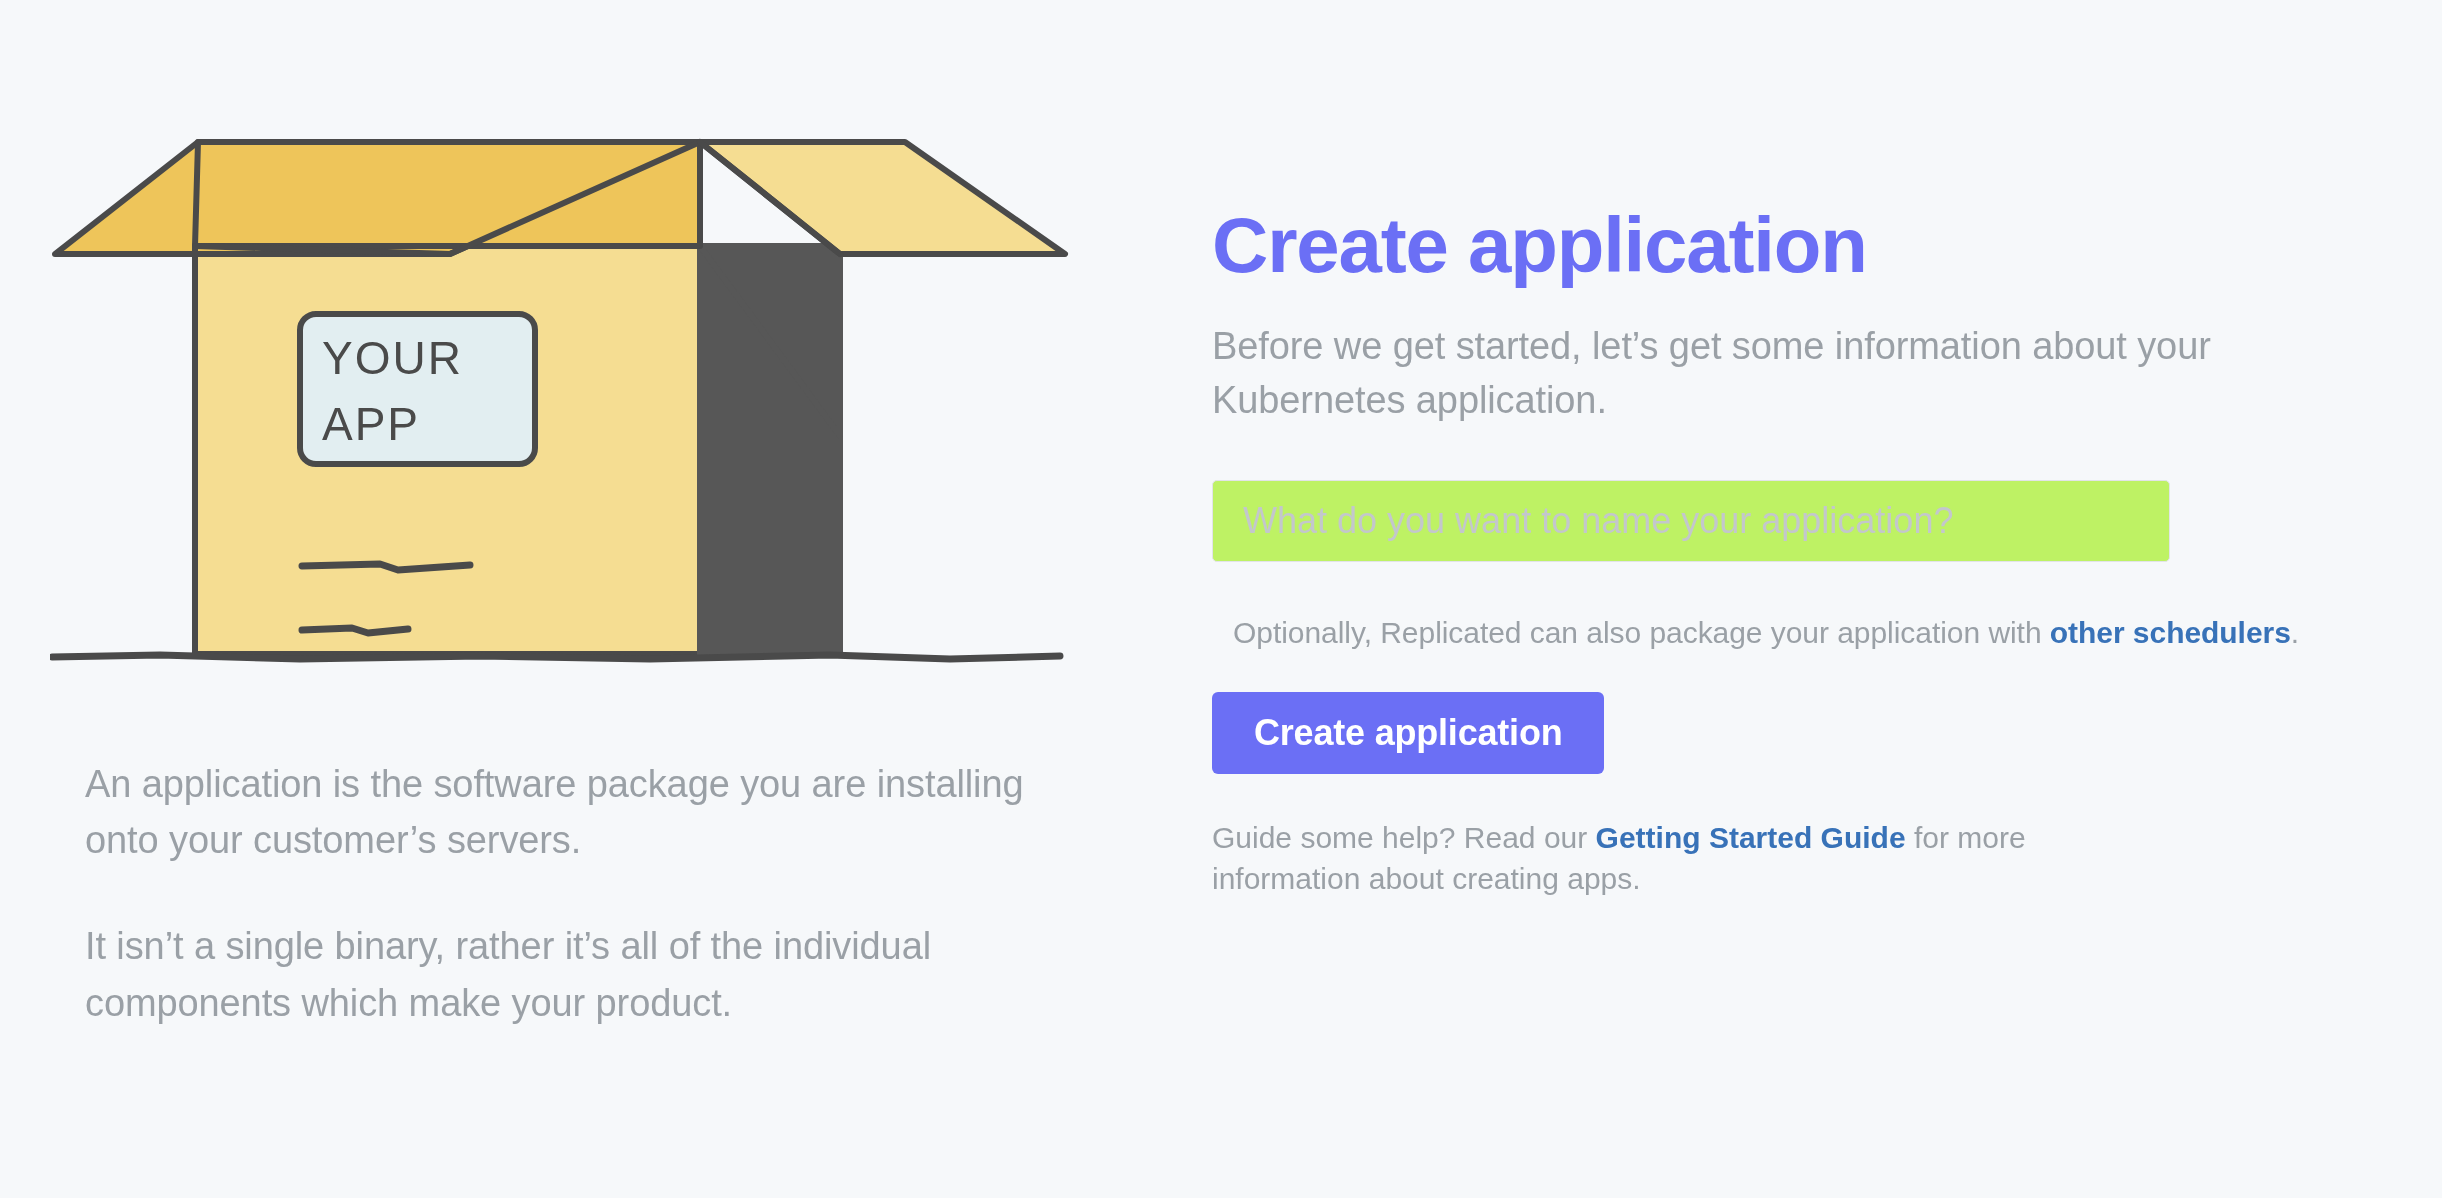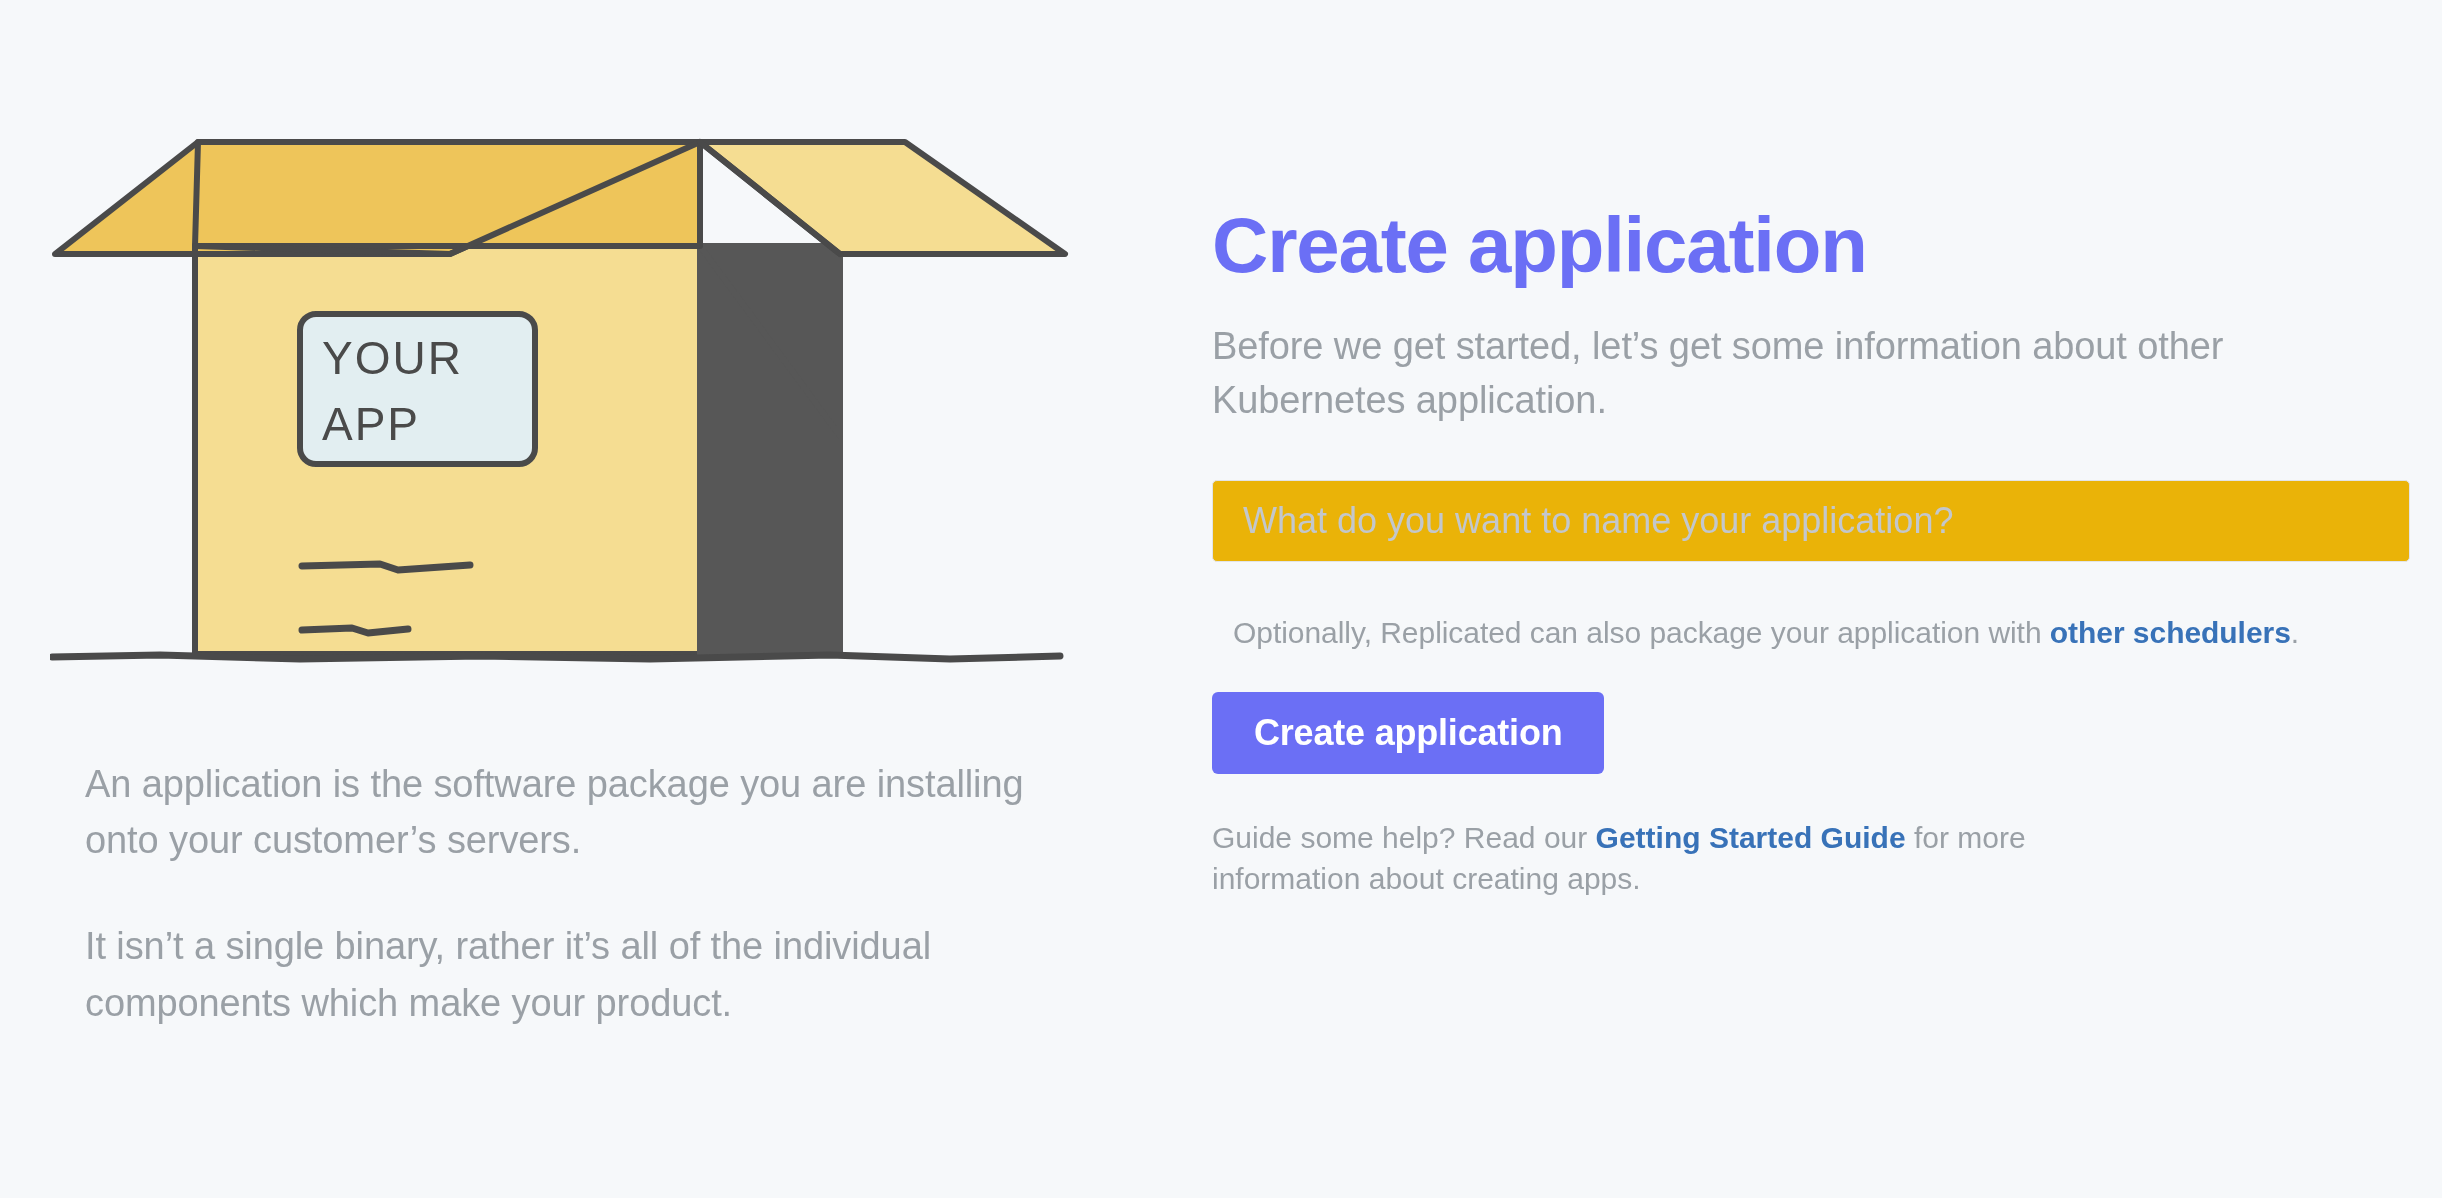--- a/index.html
+++ b/index.html
@@ -102,25 +102,25 @@
   .req-star {
     color: #bc4646;
     font-weight: normal;
     font-size: 33px;
     margin-left: 4px;
   }
 
   .text-input {
     display: block;
     margin-top: 22px;
-    width: 1198px;
+    width: 958px;
     height: 82px;
     border: 1px solid #e2e4e8;
     border-radius: 5px;
-    background: #eab308;
+    background: #bef264;
     padding: 0 30px;
     font-size: 36px;
     color: #4a4f55;
     font-family: "Liberation Sans", sans-serif;
     outline: none;
   }
 
   .text-input::placeholder {
     color: #c3c7cc;
   }
@@ -209,21 +209,21 @@
     <div class="left-copy">
       <p>An application is the software package you are installing onto your customer’s servers.</p>
       <p>It isn’t a single binary, rather it’s all of the individual components which make your product.</p>
     </div>
   </div>
 
   <div class="right-col">
 
     <h1 class="page-title">Create application</h1>
 
-    <p class="subtitle">Before we get started, let’s get some information about other Kubernetes application.</p>
+    <p class="subtitle">Before we get started, let’s get some information about your Kubernetes application.</p>
 
     <div class="field-block">
       <input class="text-input" type="text" placeholder="What do you want to name your application?" style="">
     </div>
 
     <p class="optional-note">
       <span>Optionally, Replicated can also package your application with </span><a class="link" href="#">other schedulers</a><span>.</span>
     </p>
 
     <button class="primary-button">Create application</button>

